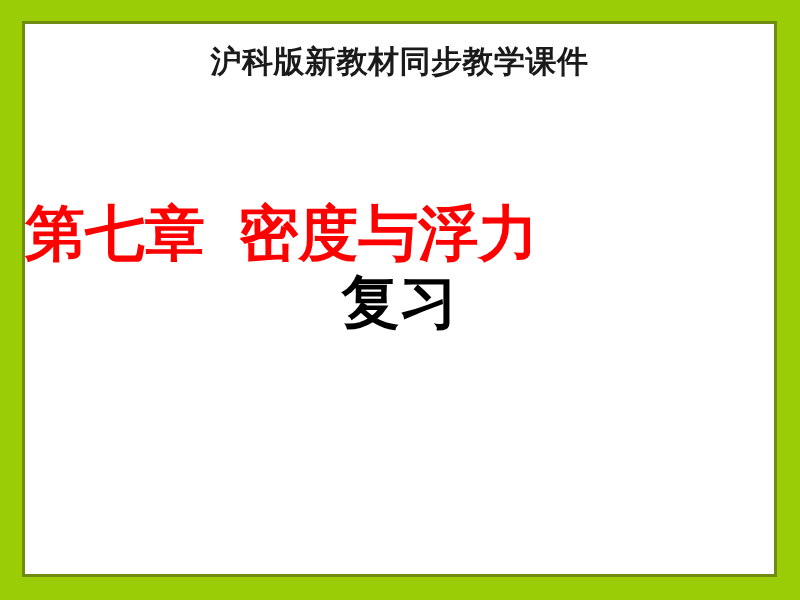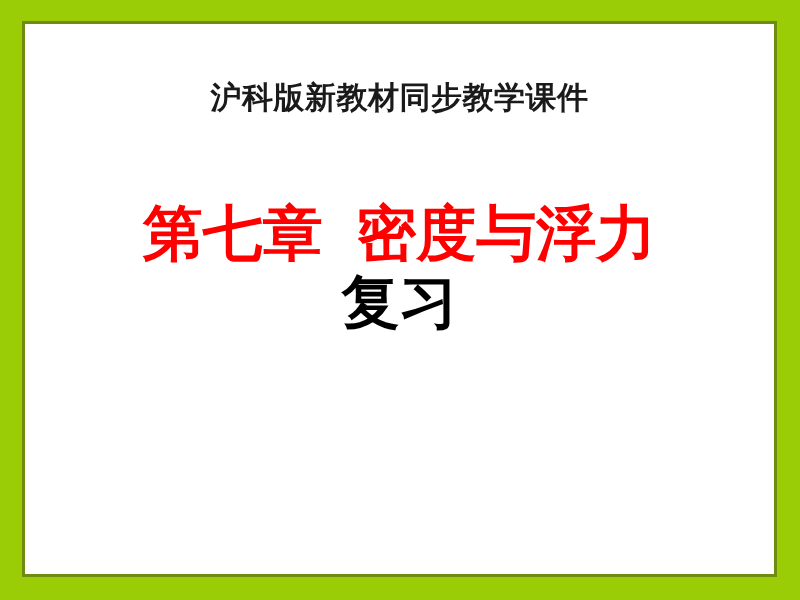--- a/index.html
+++ b/index.html
@@ -57,29 +57,28 @@
     top: 19px;
     width: 749px;
     text-align: center;
     font-family: "Liberation Serif", "DejaVu Serif", serif;
     font-weight: bold;
     font-size: 31px;
     line-height: 38px;
     color: #1a1a1a;
     letter-spacing: 0.5px;
     white-space: pre;
-    margin-top: 36px;
   }
 
   .title-main {
     position: absolute;
     left: 0;
     top: 173px;
     width: 749px;
-    text-align: center;
+    text-align: left;
     font-family: "Liberation Sans", "DejaVu Sans", sans-serif;
     font-weight: bold;
     font-size: 60px;
     line-height: 74px;
     color: #FF0000;
     white-space: pre;
   }
 
   .title-sub {
     position: absolute;

